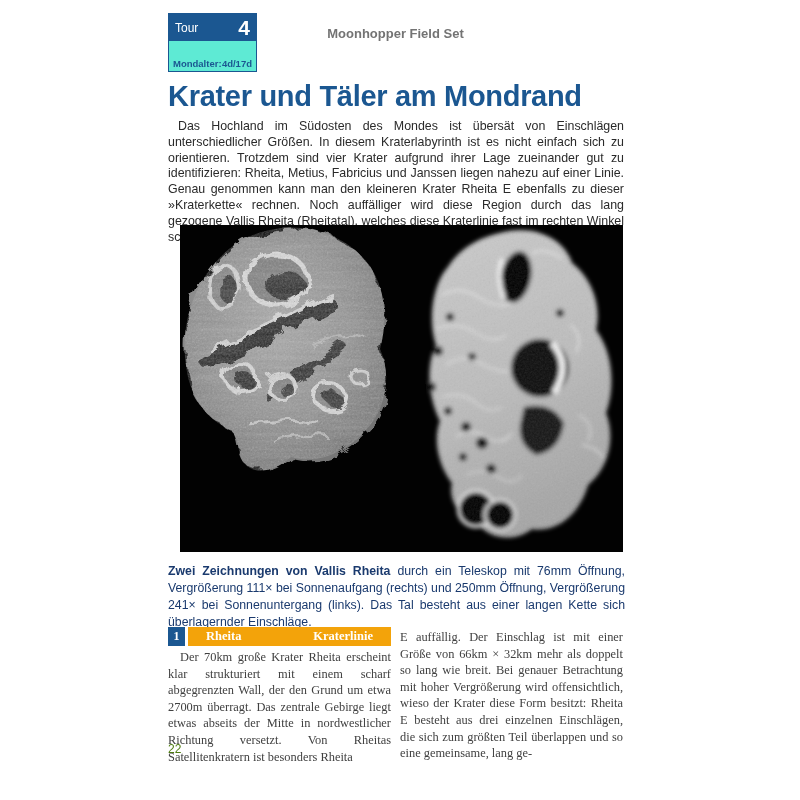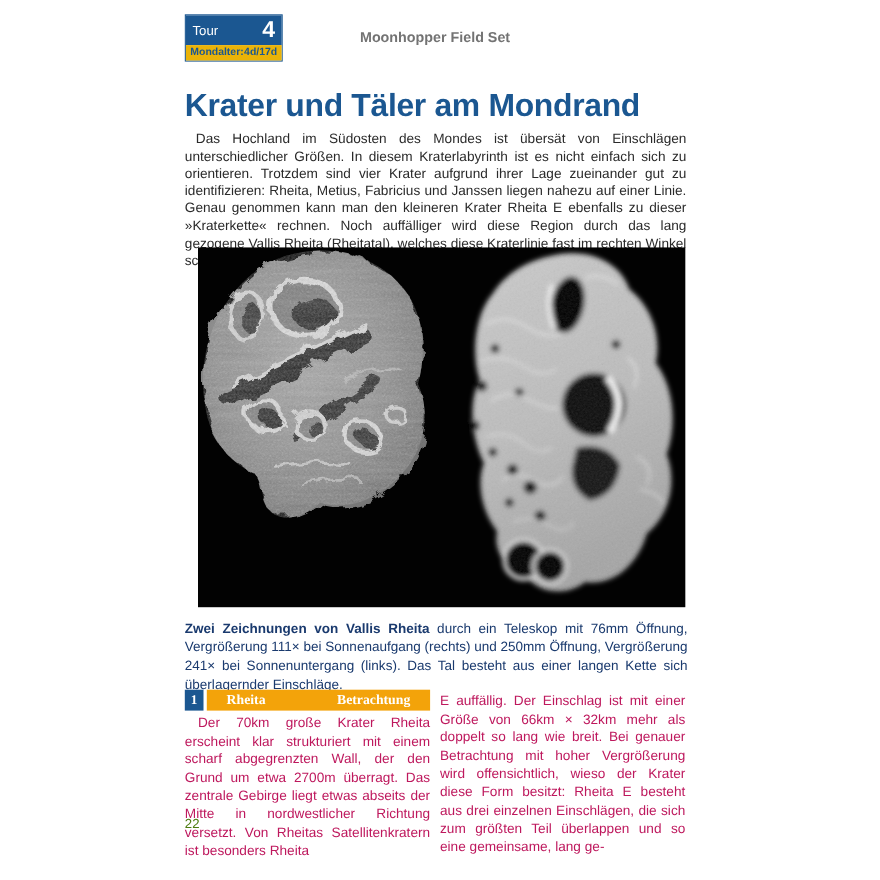--- a/index.html
+++ b/index.html
@@ -3,38 +3,38 @@
 <meta charset="utf-8">
 <style>
   * { margin:0; padding:0; box-sizing:border-box; }
   html,body { width:800px; height:800px; background:#ffffff; }
   body { font-family:"Liberation Sans", sans-serif; position:relative; overflow:hidden; color:#262626; }
 
   .tour-box { position:absolute; left:168px; top:13px; width:89px; border:1.5px solid #1b5791; }
   .tour-top { background:#1b5791; color:#fff; height:27px; display:flex; align-items:center; justify-content:space-between; padding:0 6px; }
   .tour-label { font-size:12px; }
   .tour-number { font-size:21px; font-weight:bold; line-height:1; }
-  .tour-bottom { background:#eab308; display:flex; justify-content:space-between; padding:1px 4px 2px 4px; font-size:9.5px; font-weight:bold; color:#1b5791; }
+  .tour-bottom { background:#5eead4; display:flex; justify-content:space-between; padding:17px 4px 2px 4px; font-size:9.5px; font-weight:bold; color:#1b5791; }
 
   .running-head { position:absolute; left:168px; top:26px; width:455px; text-align:center; font-size:13px; font-weight:bold; color:#737373; }
 
   .page-title { position:absolute; left:168px; top:80px; width:470px; font-size:29px; font-weight:bold; color:#1b5791; letter-spacing:-0.3px; }
 
   .intro { position:absolute; left:168px; top:119px; width:456px; font-size:12.4px; line-height:15.8px; text-align:justify; text-indent:10px; color:#2a2a2a; }
 
   .figure { position:absolute; left:180px; top:225px; width:443px; height:327px; background:#000; overflow:hidden; }
 
   .caption { position:absolute; left:168px; top:563px; width:457px; font-size:12.3px; line-height:17px; color:#1a3a6e; text-align:justify; }
   .caption b { font-weight:bold; }
 
   .section-header { position:absolute; left:168px; top:627px; width:223px; height:19px; display:flex; }
   .section-number { width:17px; background:#1b5791; color:#fff; font-size:12px; font-weight:bold; display:flex; align-items:center; justify-content:center; margin-right:3px; font-family:"Liberation Serif", serif; }
   .section-bar { flex:1; background:#f3a30a; color:#fff; display:flex; align-items:center; justify-content:space-between; padding:0 18px; font-family:"Liberation Serif", serif; font-weight:bold; font-size:12.5px; }
 
-  .col { position:absolute; font-family:Liberation Sans, sans-serif; font-size:12.4px; line-height:16.6px; text-align:justify; color:#be185d; hyphens:none; }
+  .col { position:absolute; font-family:Liberation Serif, serif; font-size:12.4px; line-height:16.6px; text-align:justify; color:#404040; hyphens:none; }
   .col-left  { left:168px; top:649px; width:223px; text-indent:12px; }
   .col-right { left:400px; top:629px; width:223px; }
 
   .page-number { position:absolute; left:168px; top:742px; font-size:12px; color:#4d7c0f; }
 </style>
 </head>
 <body>
 
 <div class="tour-box">
   <div class="tour-top">
@@ -157,20 +157,20 @@
     <rect x="225" y="0" width="218" height="327" mask="url(#rightMask)" filter="url(#noisef)" opacity="0.14"></rect>
   </svg>
 </div>
 
 <p class="caption"><b>Zwei Zeichnungen von Vallis Rheita</b><span> durch ein Teleskop mit 76mm Öffnung, Vergrößerung 111× bei Sonnenaufgang (rechts) und 250mm Öffnung, Vergrößerung 241× bei Sonnenuntergang (links). Das Tal besteht aus einer langen Kette sich überlagernder Einschläge.</span></p>
 
 <div class="section-header">
   <div class="section-number">1</div>
   <div class="section-bar">
     <span>Rheita</span>
-    <span>Betrachtung</span>
+    <span>Kraterlinie</span>
   </div>
 </div>
 
 <p class="col col-left">Der 70km große Krater Rheita erscheint klar strukturiert mit einem scharf abgegrenzten Wall, der den Grund um etwa 2700m überragt. Das zentrale Gebirge liegt etwas abseits der Mitte in nordwestlicher Richtung versetzt. Von Rheitas Satellitenkratern ist besonders Rheita</p>
 <p class="col col-right">E auffällig. Der Einschlag ist mit einer Größe von 66km × 32km mehr als doppelt so lang wie breit. Bei genauer Betrachtung mit hoher Vergrößerung wird offensichtlich, wieso der Krater diese Form besitzt: Rheita E besteht aus drei einzelnen Einschlägen, die sich zum größten Teil überlappen und so eine gemeinsame, lang ge-</p>
 
 <div class="page-number">22</div>
 
 </body></html>

